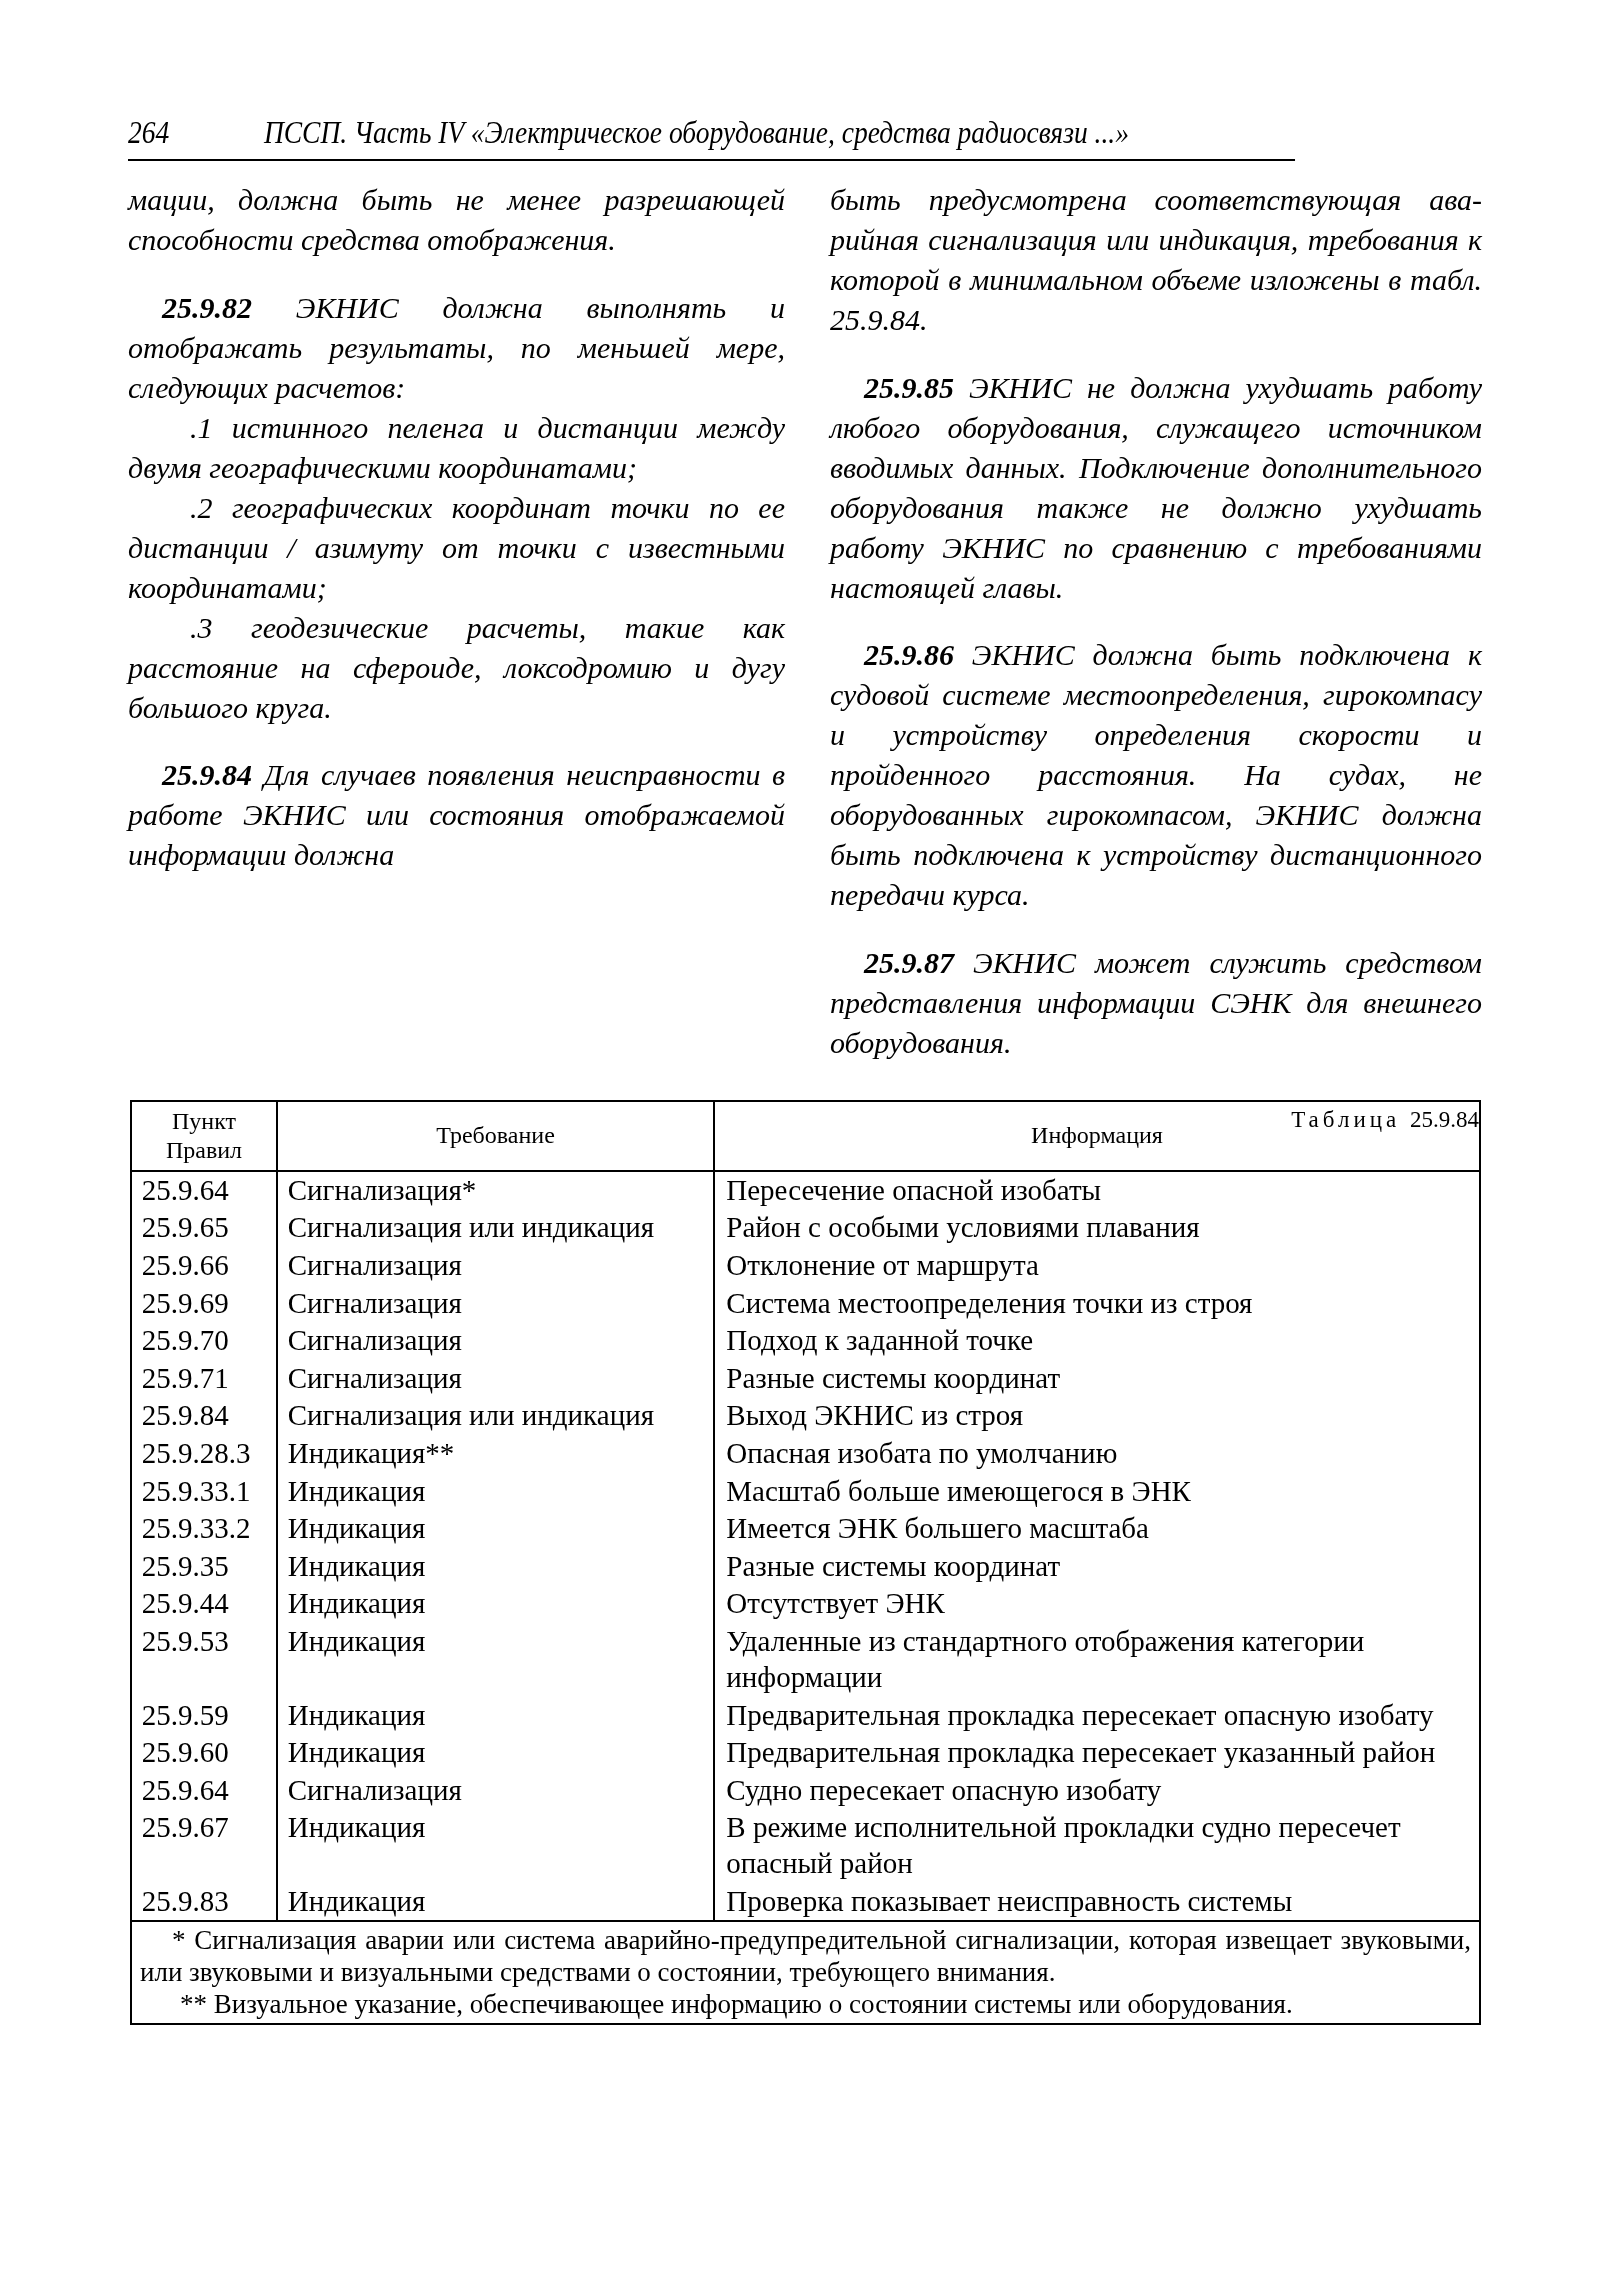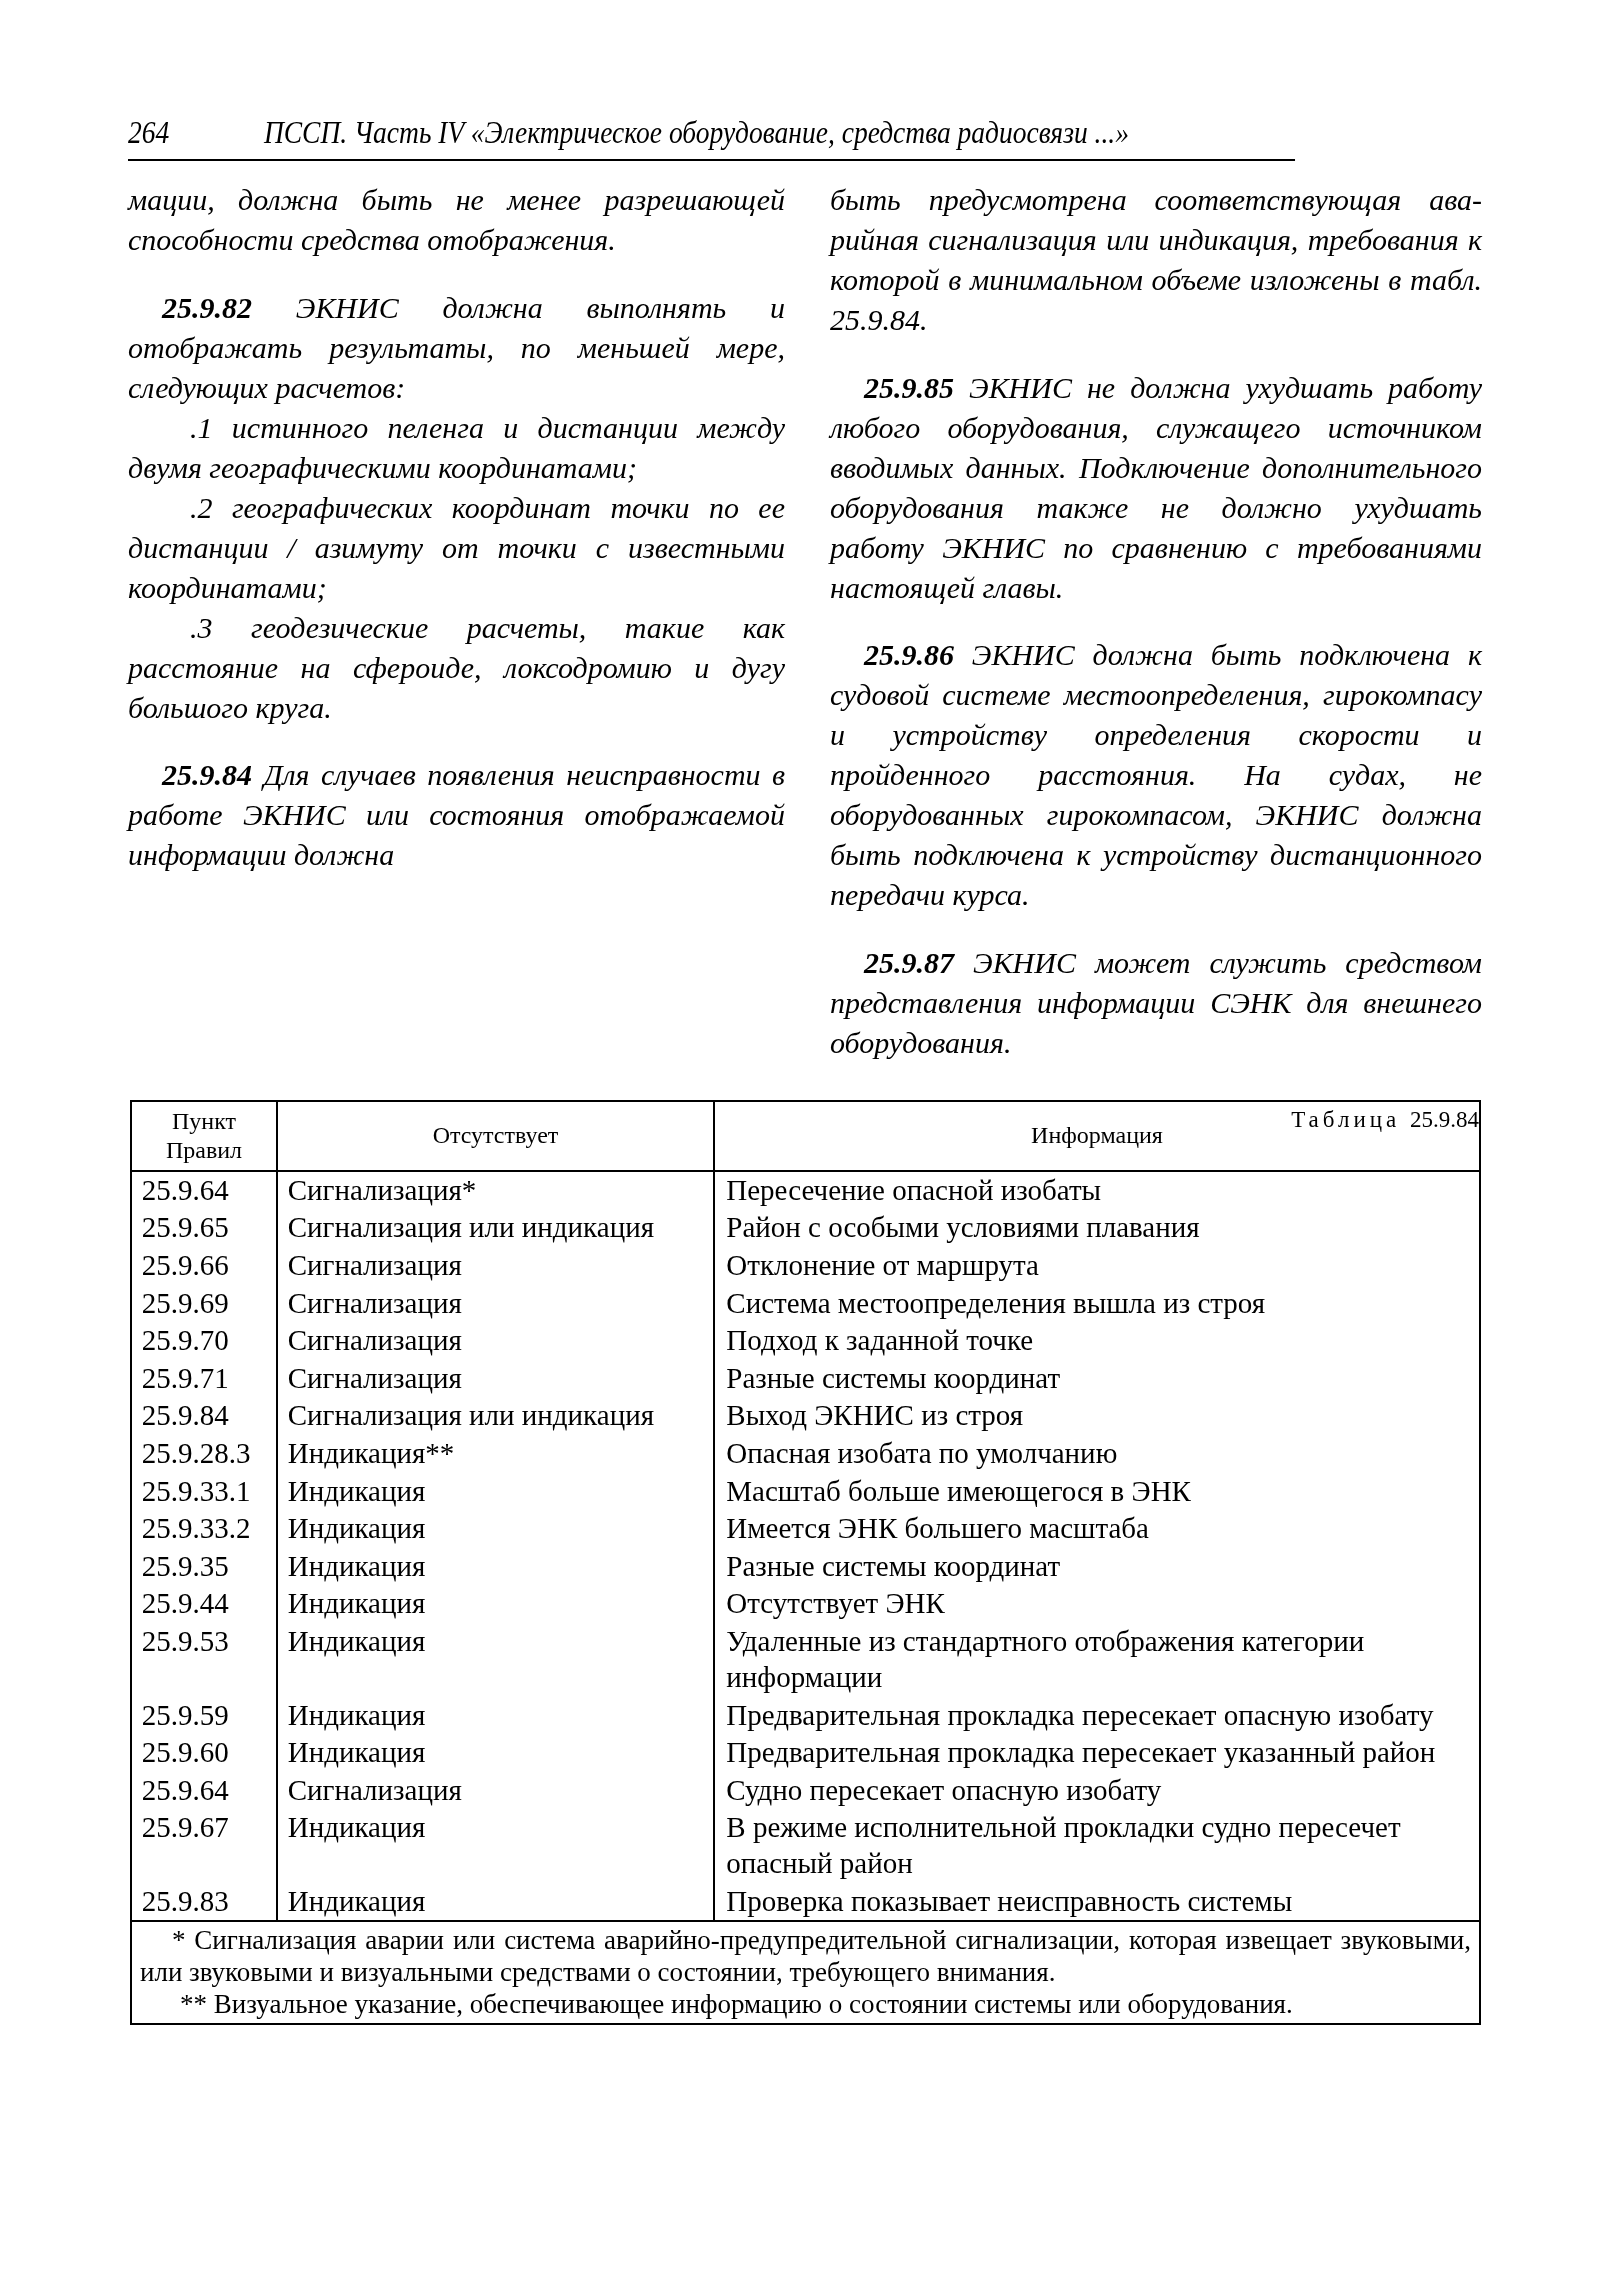--- a/index.html
+++ b/index.html
@@ -94,21 +94,21 @@
   <colgroup>
       <col class="c1">
       <col class="c2">
       <col class="c3">
     </colgroup>
   <thead>
     <tr>
       <th>
         <span>Пункт</span><br><span>Правил</span>
       </th>
-      <th>Отсутствует</th>
+      <th>Требование</th>
       <th>Информация</th>
     </tr>
   </thead>
   <tbody id="table-body">
       <tr>
         <td>25.9.64</td>
         <td>Сигнализация*</td>
         <td class="info">Пересечение опасной изобаты</td>
       </tr>
       <tr>
@@ -117,21 +117,21 @@
         <td class="info">Район с особыми условиями плавания</td>
       </tr>
       <tr>
         <td>25.9.66</td>
         <td>Сигнализация</td>
         <td class="info">Отклонение от маршрута</td>
       </tr>
       <tr>
         <td>25.9.69</td>
         <td>Сигнализация</td>
-        <td class="info">Система местоопределения вышла из строя</td>
+        <td class="info">Система местоопределения точки из строя</td>
       </tr>
       <tr>
         <td>25.9.70</td>
         <td>Сигнализация</td>
         <td class="info">Подход к заданной точке</td>
       </tr>
       <tr>
         <td>25.9.71</td>
         <td>Сигнализация</td>
         <td class="info">Разные системы координат</td>

